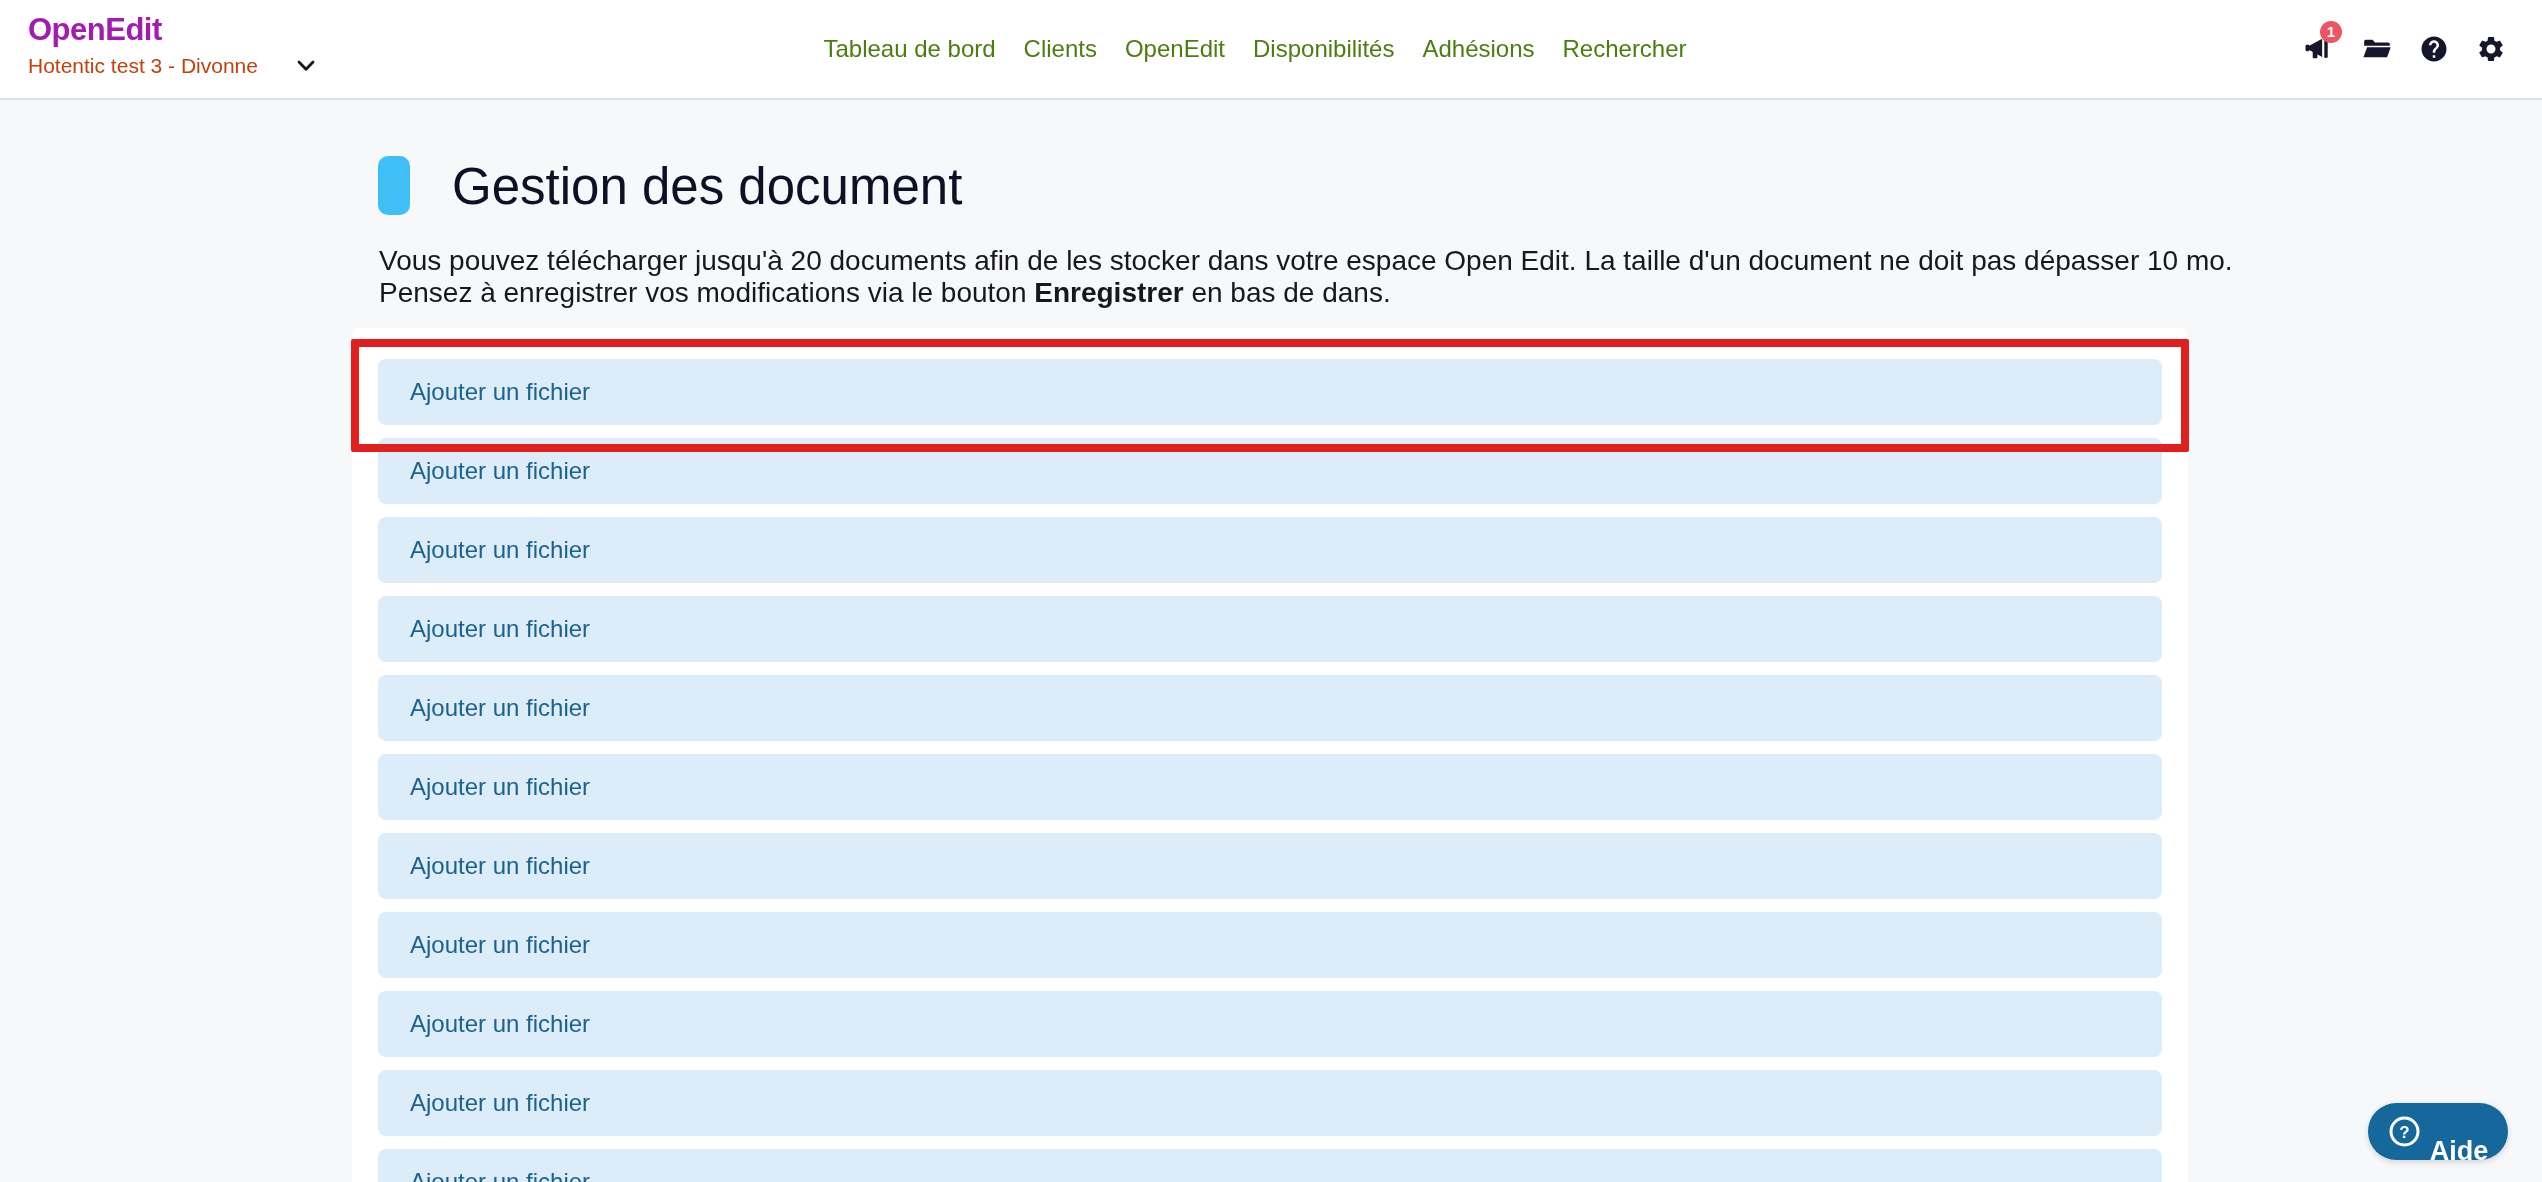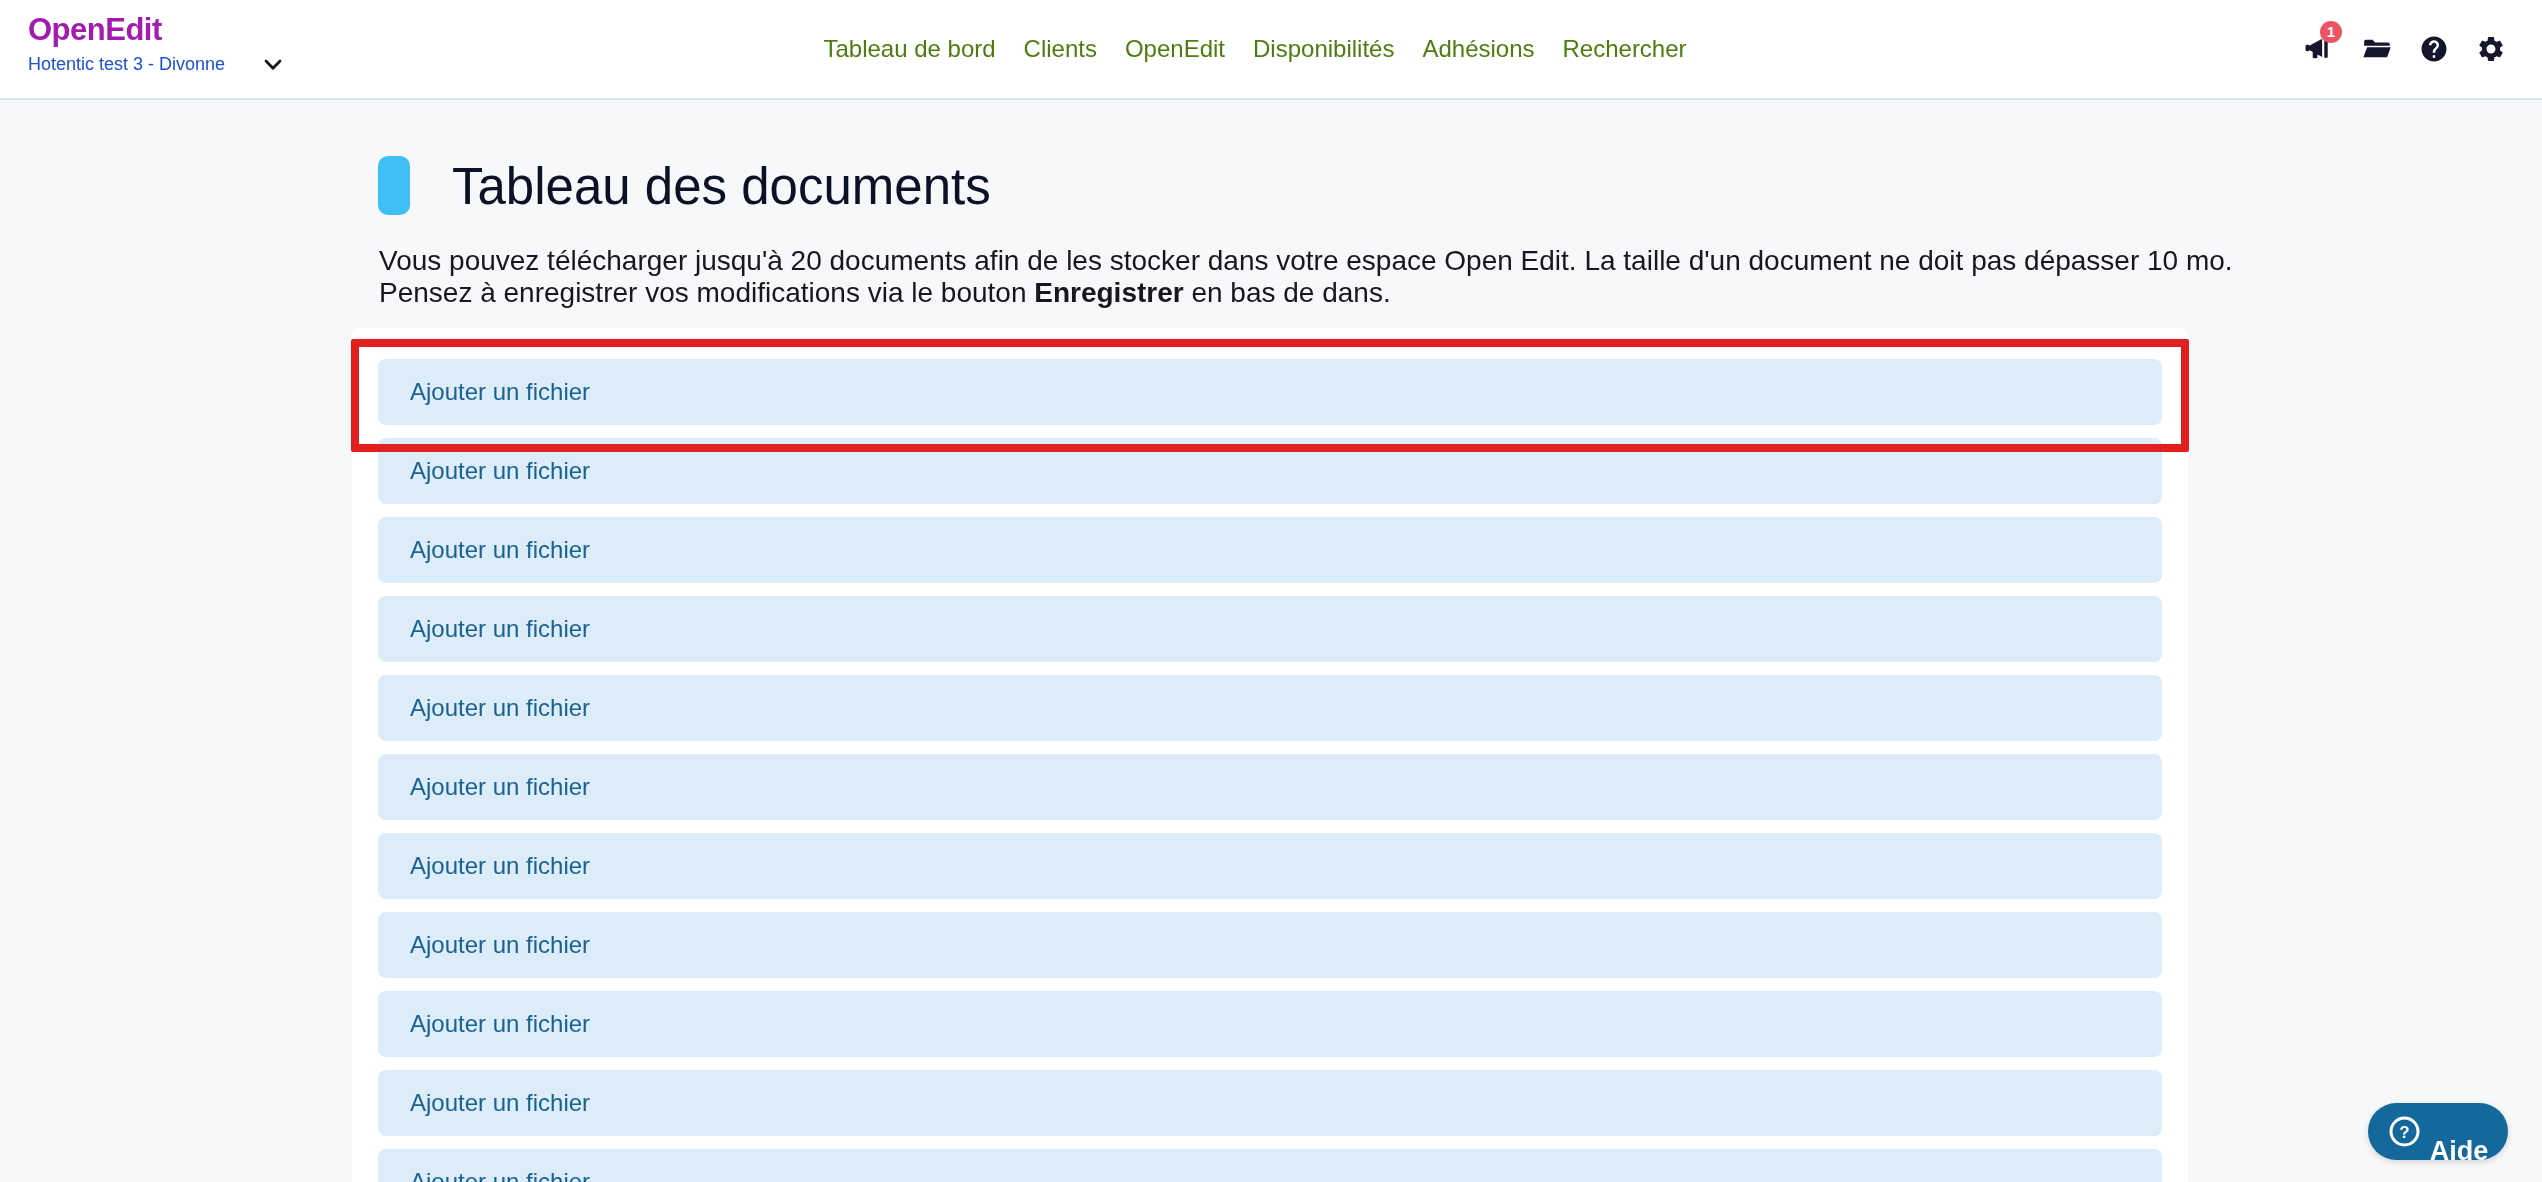--- a/index.html
+++ b/index.html
@@ -13,21 +13,21 @@
     background:#ffffff; border-bottom:2px solid #dde3ec; z-index:5;
   }
   .brand { position:absolute; left:28px; top:13px; }
   .brand-logo {
     font-size:31px; font-weight:800; letter-spacing:-0.5px; color:#a21caf;
     line-height:1.1; cursor:pointer;
   }
   .brand-sub {
     display:flex; align-items:center; margin-top:7px; cursor:pointer;
   }
-  .brand-sub-label { font-size:18px; color:#1d4ed8; }
+  .brand-sub-label { font-size:21px; color:#c2410c; }
   .brand-caret { margin-left:39px; display:inline-flex; }
 
   .nav-links {
     position:absolute; left:calc(50% - 16px); transform:translateX(-50%);
     top:0; height:100%; display:flex; align-items:center; gap:28px; white-space:nowrap;
   }
   .nav-link {
     font-size:24px; color:#4d7c0f; text-decoration:none; cursor:pointer;
   }
 
@@ -144,21 +144,21 @@
         <span>
           <svg viewBox="0 0 24 24" fill="currentColor">
             <path d="M19.14 12.94c.04-.3.06-.61.06-.94 0-.32-.02-.64-.07-.94l2.03-1.58c.18-.14.23-.41.12-.61l-1.92-3.32c-.12-.22-.37-.29-.59-.22l-2.39.96c-.5-.38-1.03-.7-1.62-.94l-.36-2.54c-.04-.24-.24-.41-.48-.41h-3.84c-.24 0-.43.17-.47.41l-.36 2.54c-.59.24-1.13.57-1.62.94l-2.39-.96c-.22-.08-.47 0-.59.22L2.74 8.87c-.12.21-.08.47.12.61l2.03 1.58c-.05.3-.09.63-.09.94s.02.64.07.94l-2.03 1.58c-.18.14-.23.41-.12.61l1.92 3.32c.12.22.37.29.59.22l2.39-.96c.5.38 1.03.7 1.62.94l.36 2.54c.05.24.24.41.48.41h3.84c.24 0 .44-.17.47-.41l.36-2.54c.59-.24 1.13-.56 1.62-.94l2.39.96c.22.08.47 0 .59-.22l1.92-3.32c.12-.22.07-.47-.12-.61l-2.01-1.58zM12 15.6c-1.98 0-3.6-1.62-3.6-3.6s1.62-3.6 3.6-3.6 3.6 1.62 3.6 3.6-1.62 3.6-3.6 3.6z"></path>
           </svg>
         </span>
       </div>
     </div>
   </header>
 
   <div class="title-marker"></div>
-  <h1 class="page-title">Tableau des documents</h1>
+  <h1 class="page-title">Gestion des document</h1>
 
   <div class="page-desc">
     <span>Vous pouvez télécharger jusqu'à 20 documents afin de les stocker dans votre espace Open Edit. La taille d'un document ne doit pas dépasser 10 mo.</span><br>
     <span>Pensez à enregistrer vos modifications via le bouton </span><b>Enregistrer</b><span> en bas de dans.</span>
   </div>
 
   <div class="file-card">
     <div id="file-list">
         <div class="file-row">
           <span class="file-row-label">Ajouter un fichier</span>

